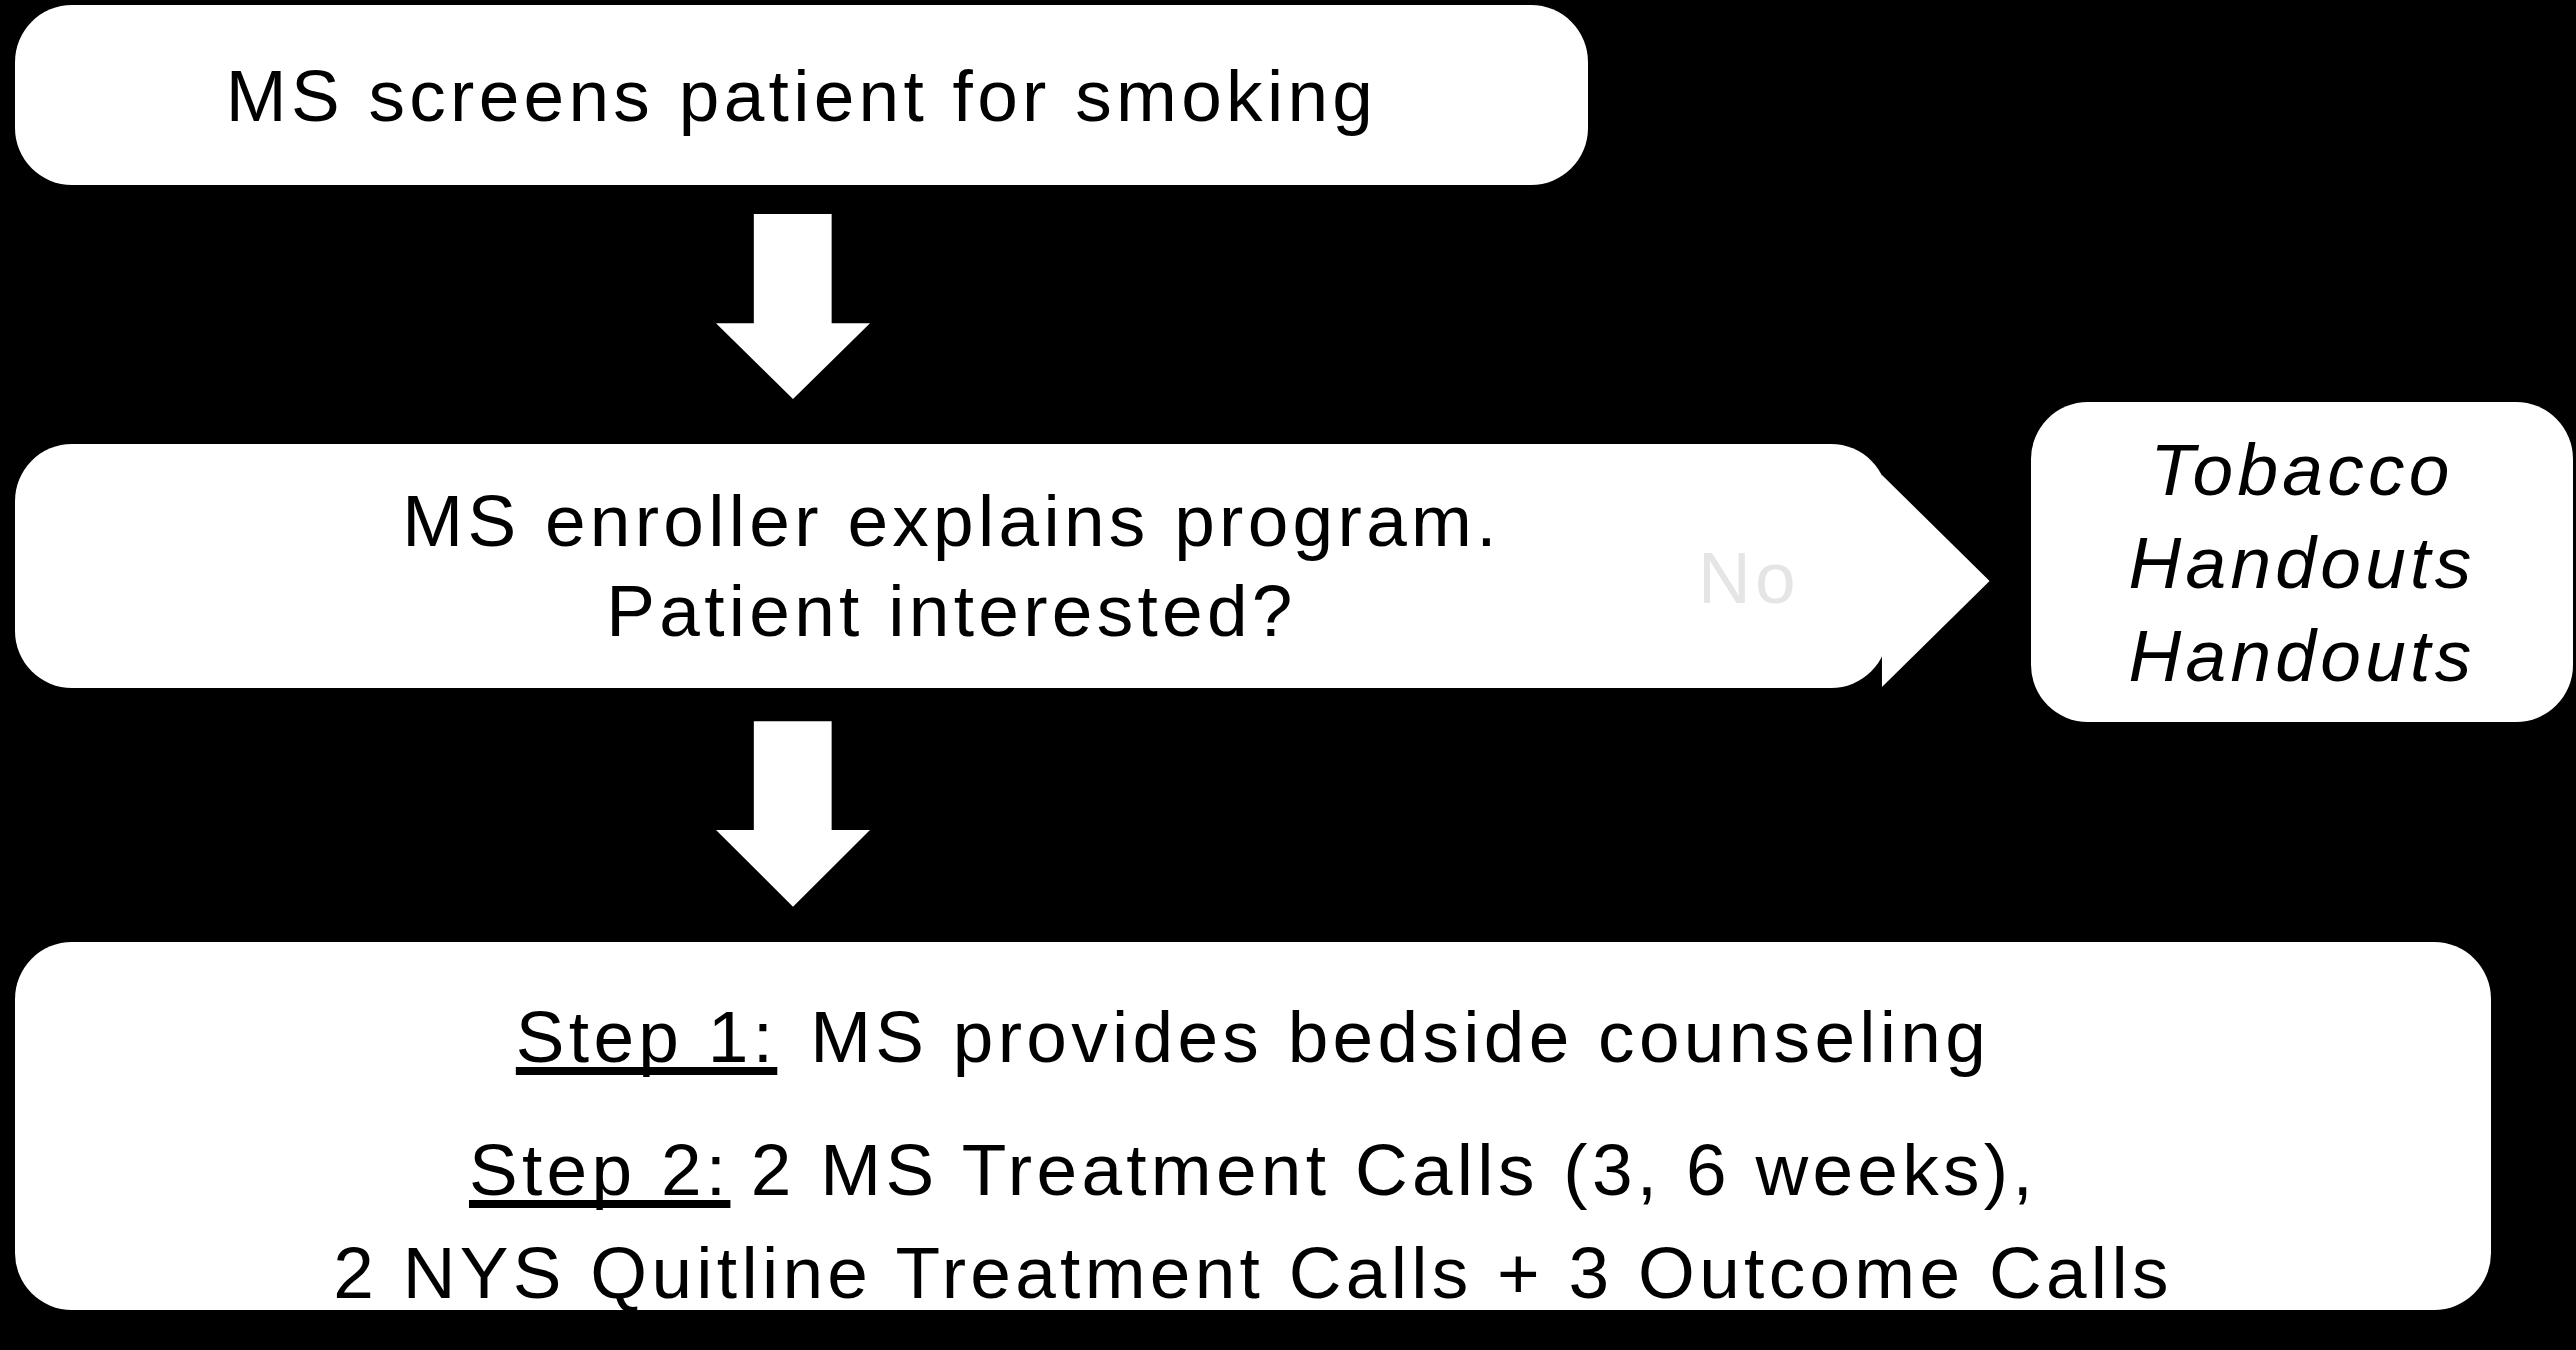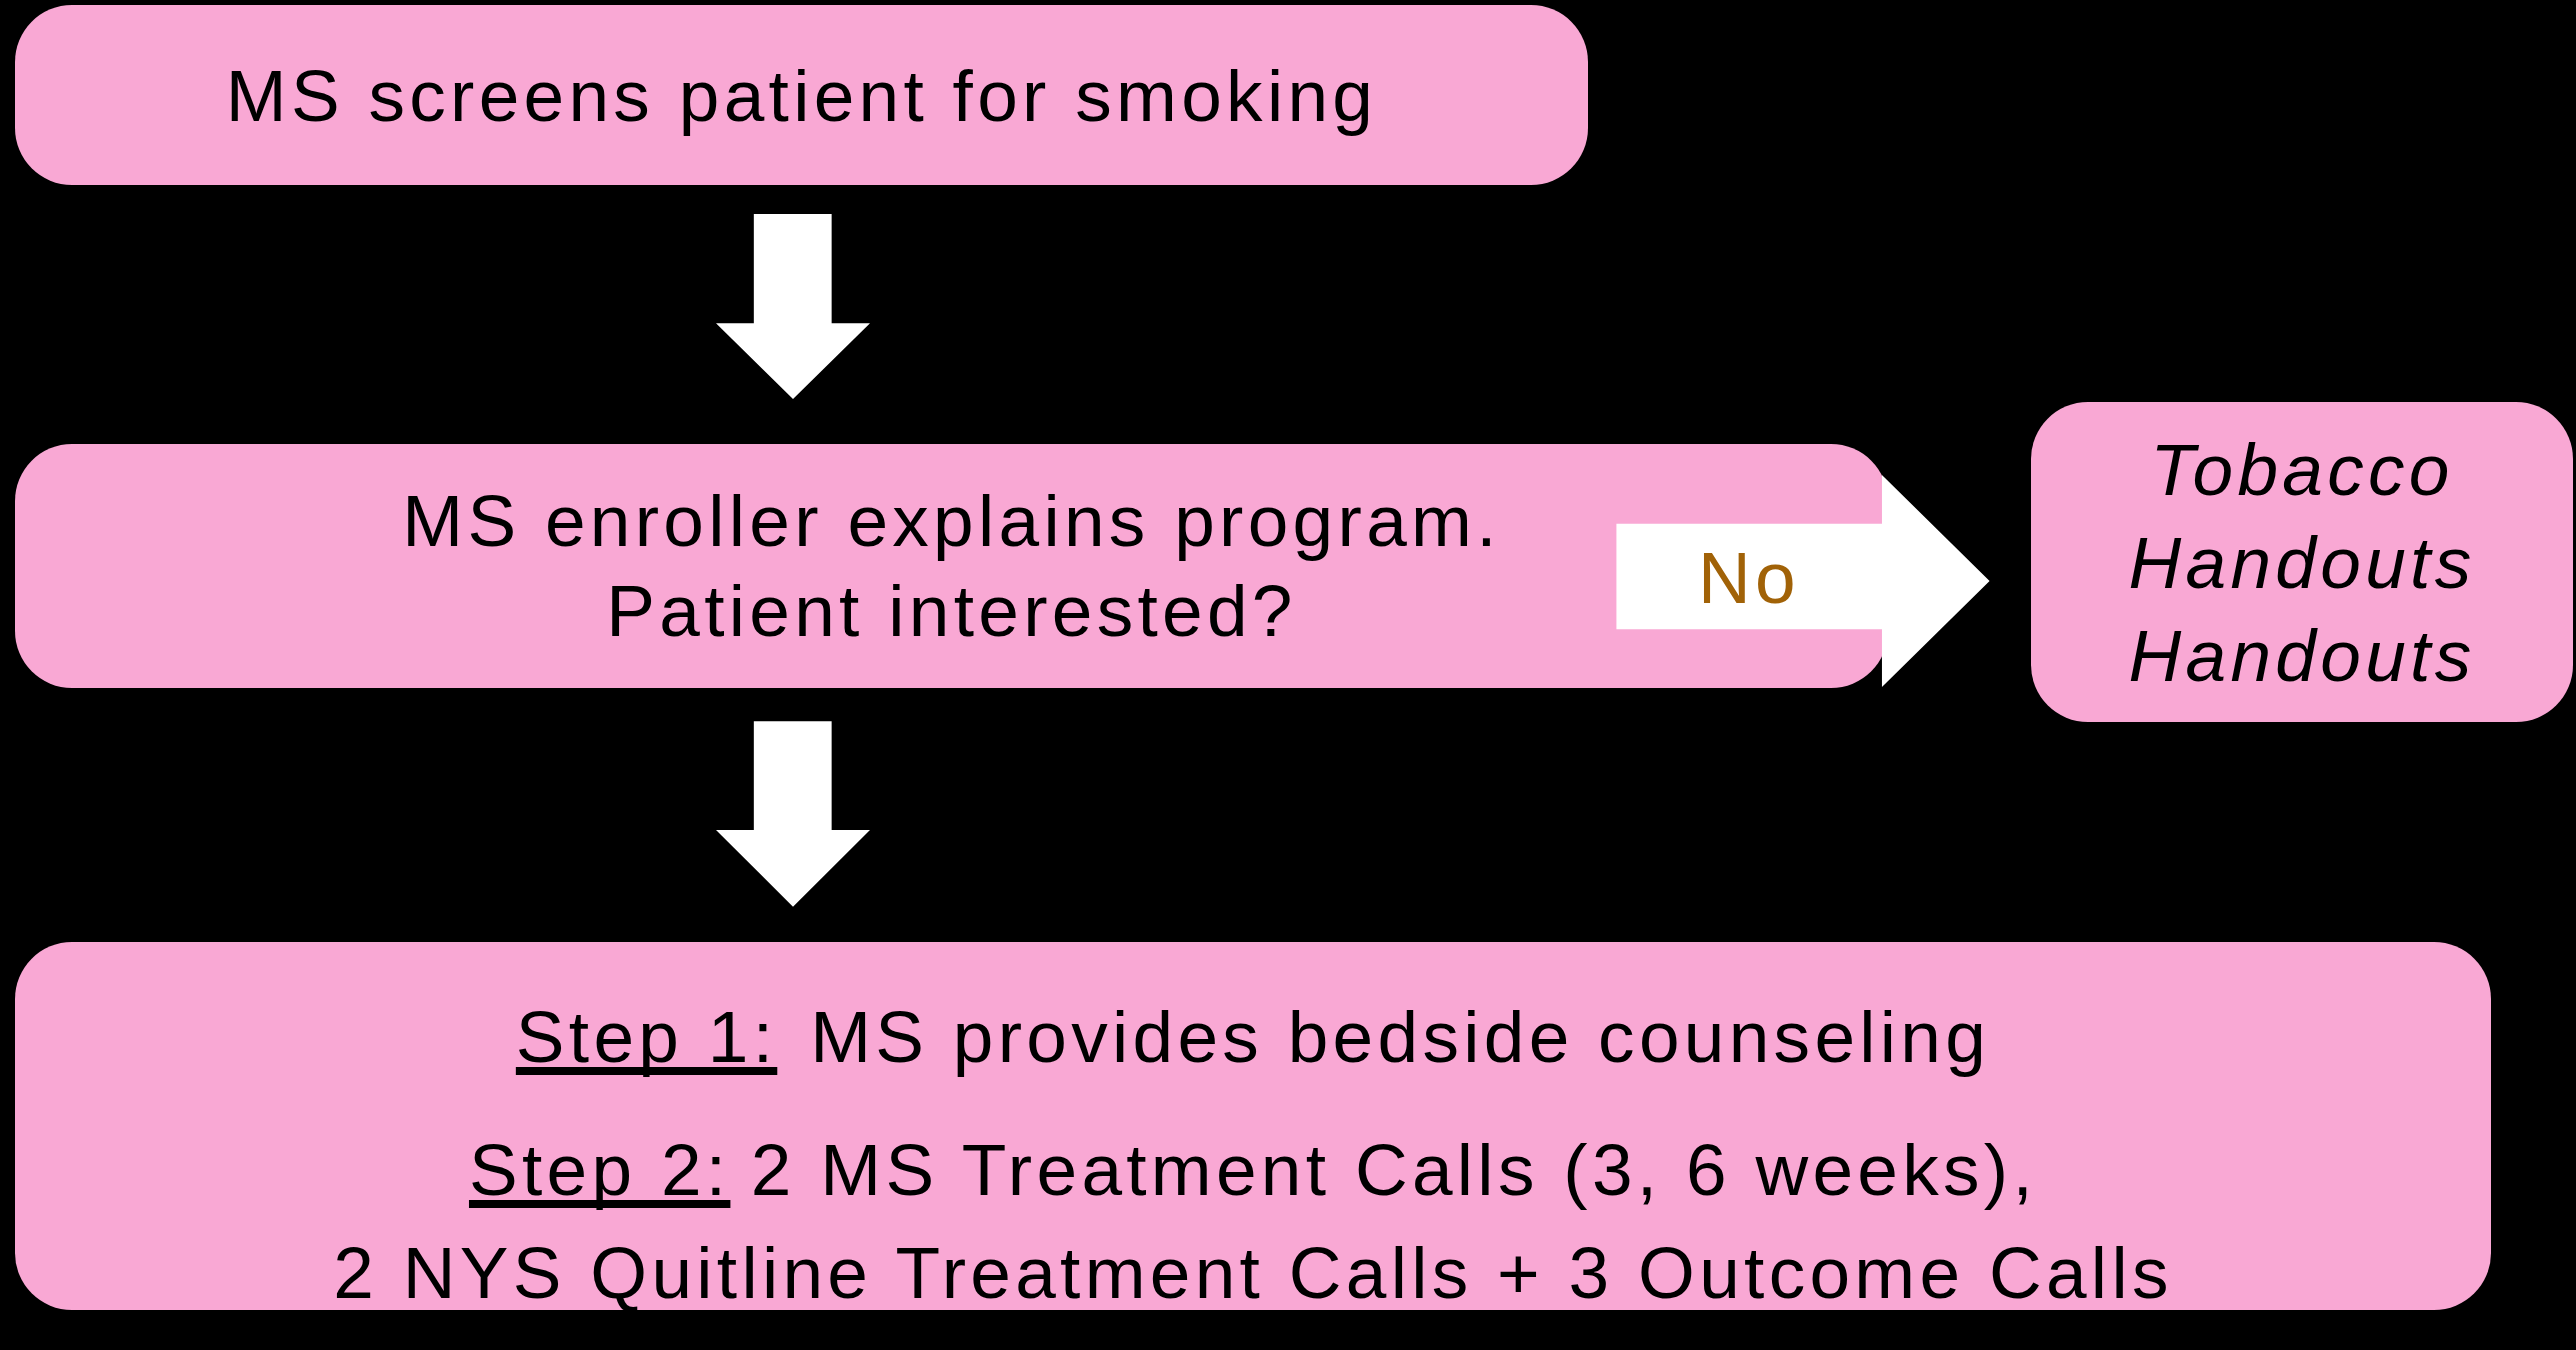--- a/index.html
+++ b/index.html
@@ -13,21 +13,21 @@
   #canvas {
     position: relative;
     width: 2576px;
     height: 1350px;
     background: #000000;
     font-family: "Liberation Sans", sans-serif;
     color: #000000;
   }
   .node {
     position: absolute;
-    background: #f9a8d4;
+    background: #ffffff;
     border-radius: 57px;
     display: flex;
     flex-direction: column;
     align-items: center;
     justify-content: center;
     text-align: center;
     font-size: 73px;
     letter-spacing: 4.3px;
     color: #000000;
   }
@@ -47,21 +47,21 @@
   .u.u2 { margin-right: 0.28em; }
   .arrow { position: absolute; }
   .arrow polygon { fill: #ffffff; }
   #arrow1  { left: 716px; top: 214px; }
   #arrow2  { left: 716px; top: 721px; }
   #noarrow { left: 1616px; top: 475px; }
   #nolabel {
     position: absolute;
     left: 1616px; top: 524px; width: 266px; height: 106px;
     display: flex; align-items: center; justify-content: center;
-    font-size: 73px; letter-spacing: 4.3px; color: #a16207;
+    font-size: 73px; letter-spacing: 4.3px; color: #e5e5e5;
   }
   .line { white-space: nowrap; }
 </style>
 </head>
 <body>
 
 <div id="canvas">
 
   <div class="node" id="box1">
     <div class="line">MS screens patient for smoking</div>

